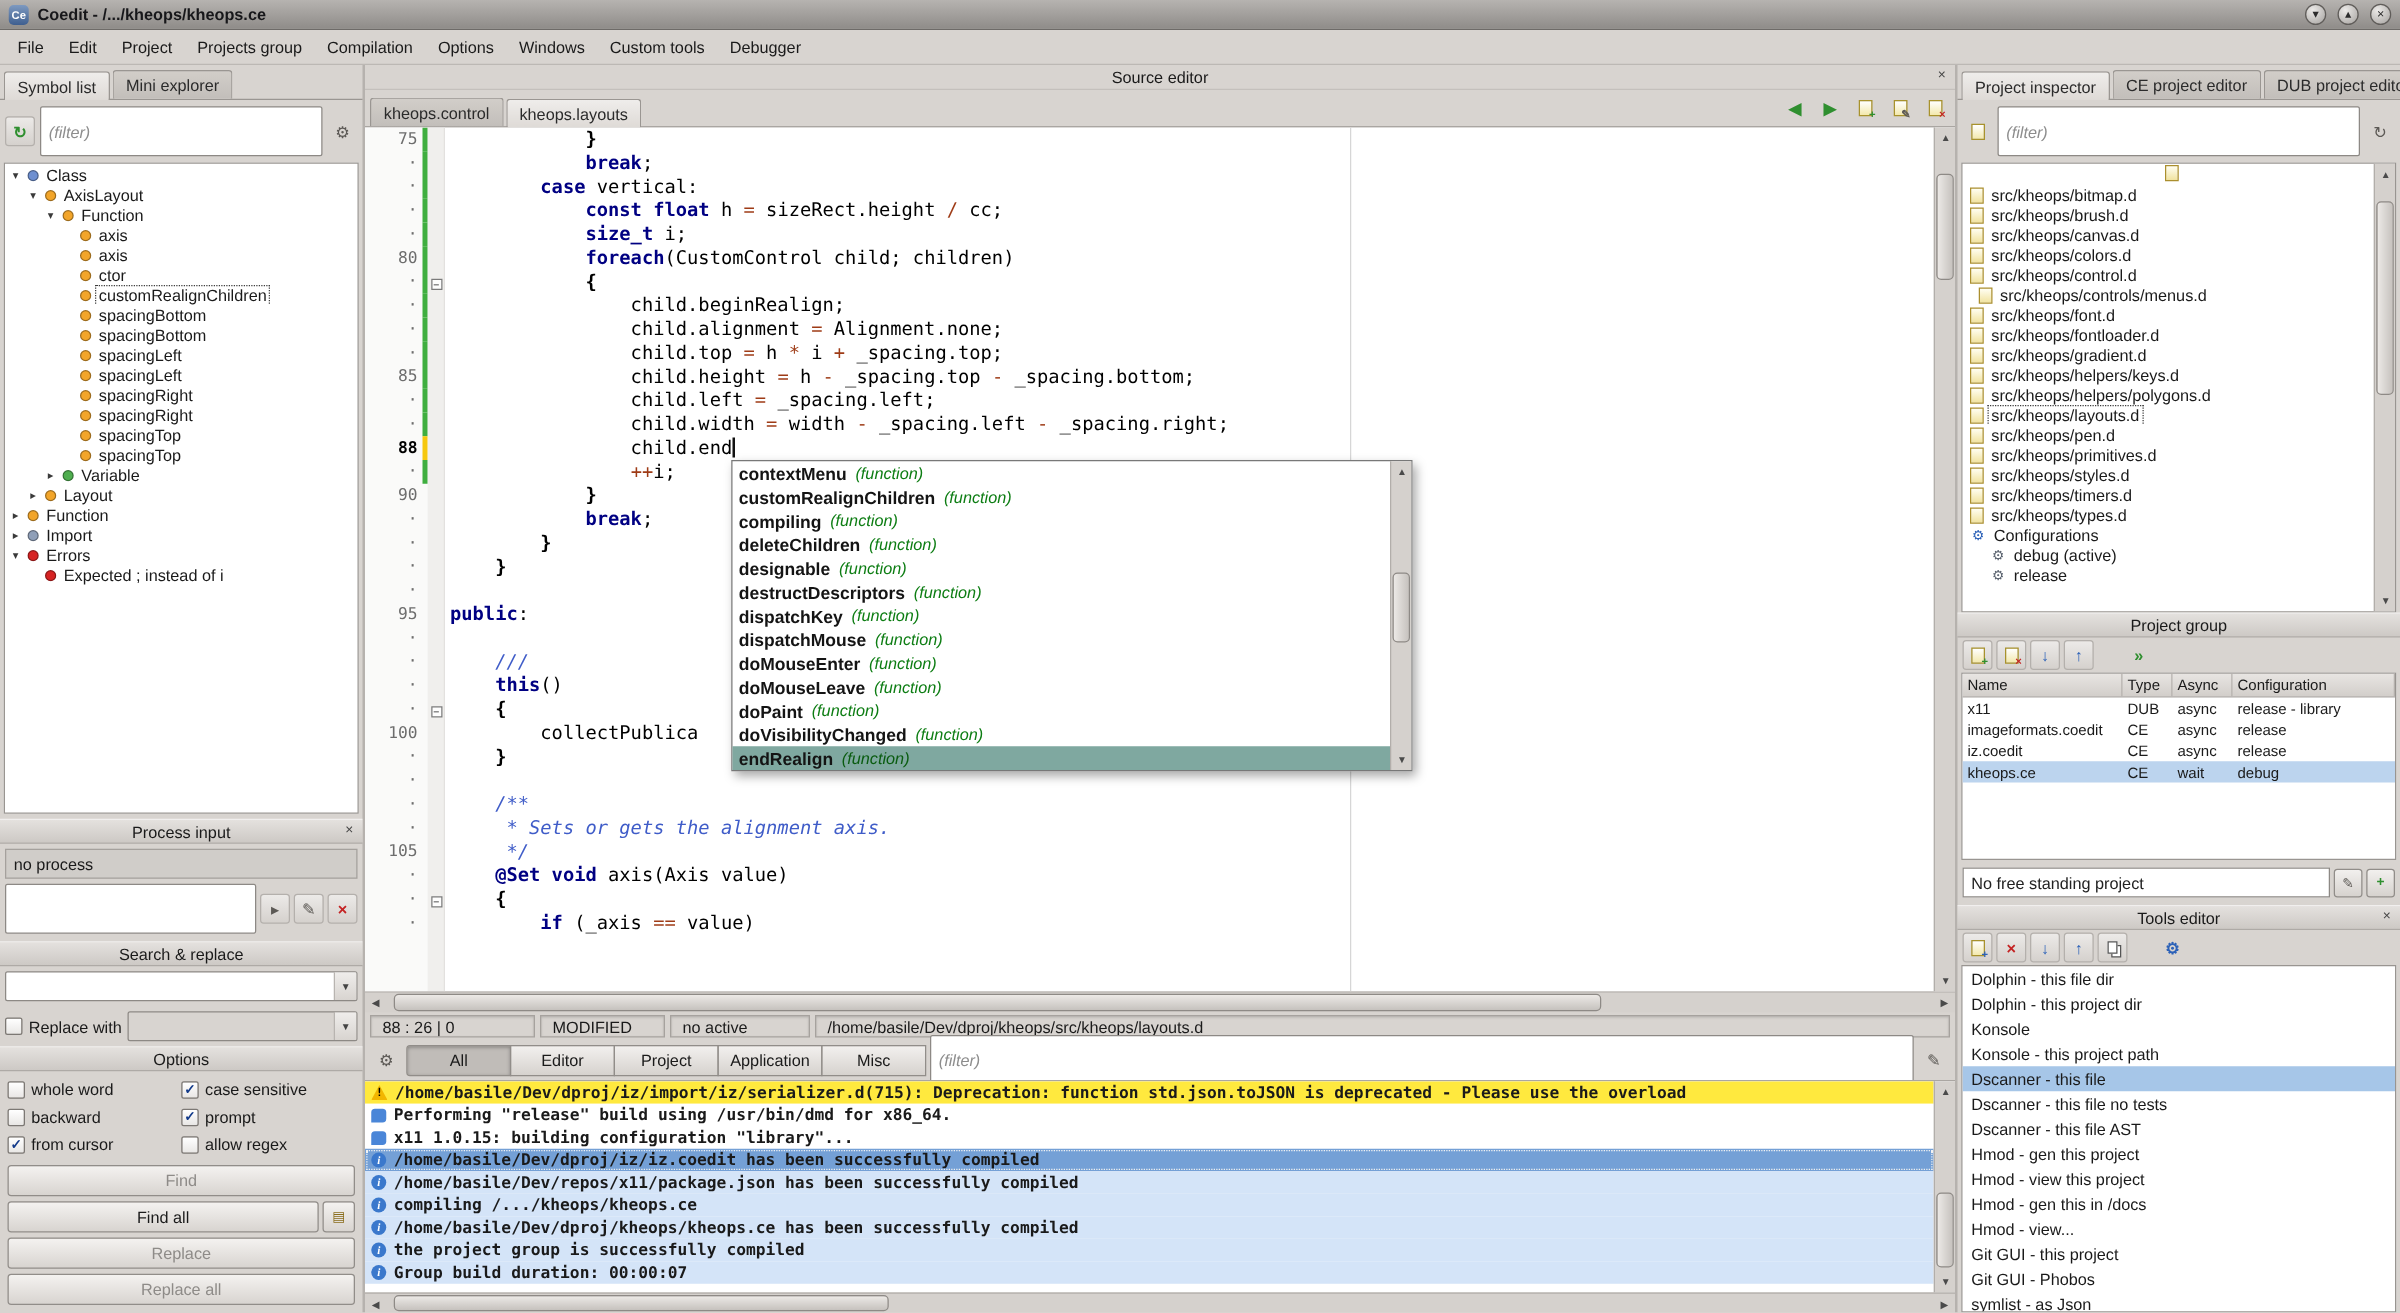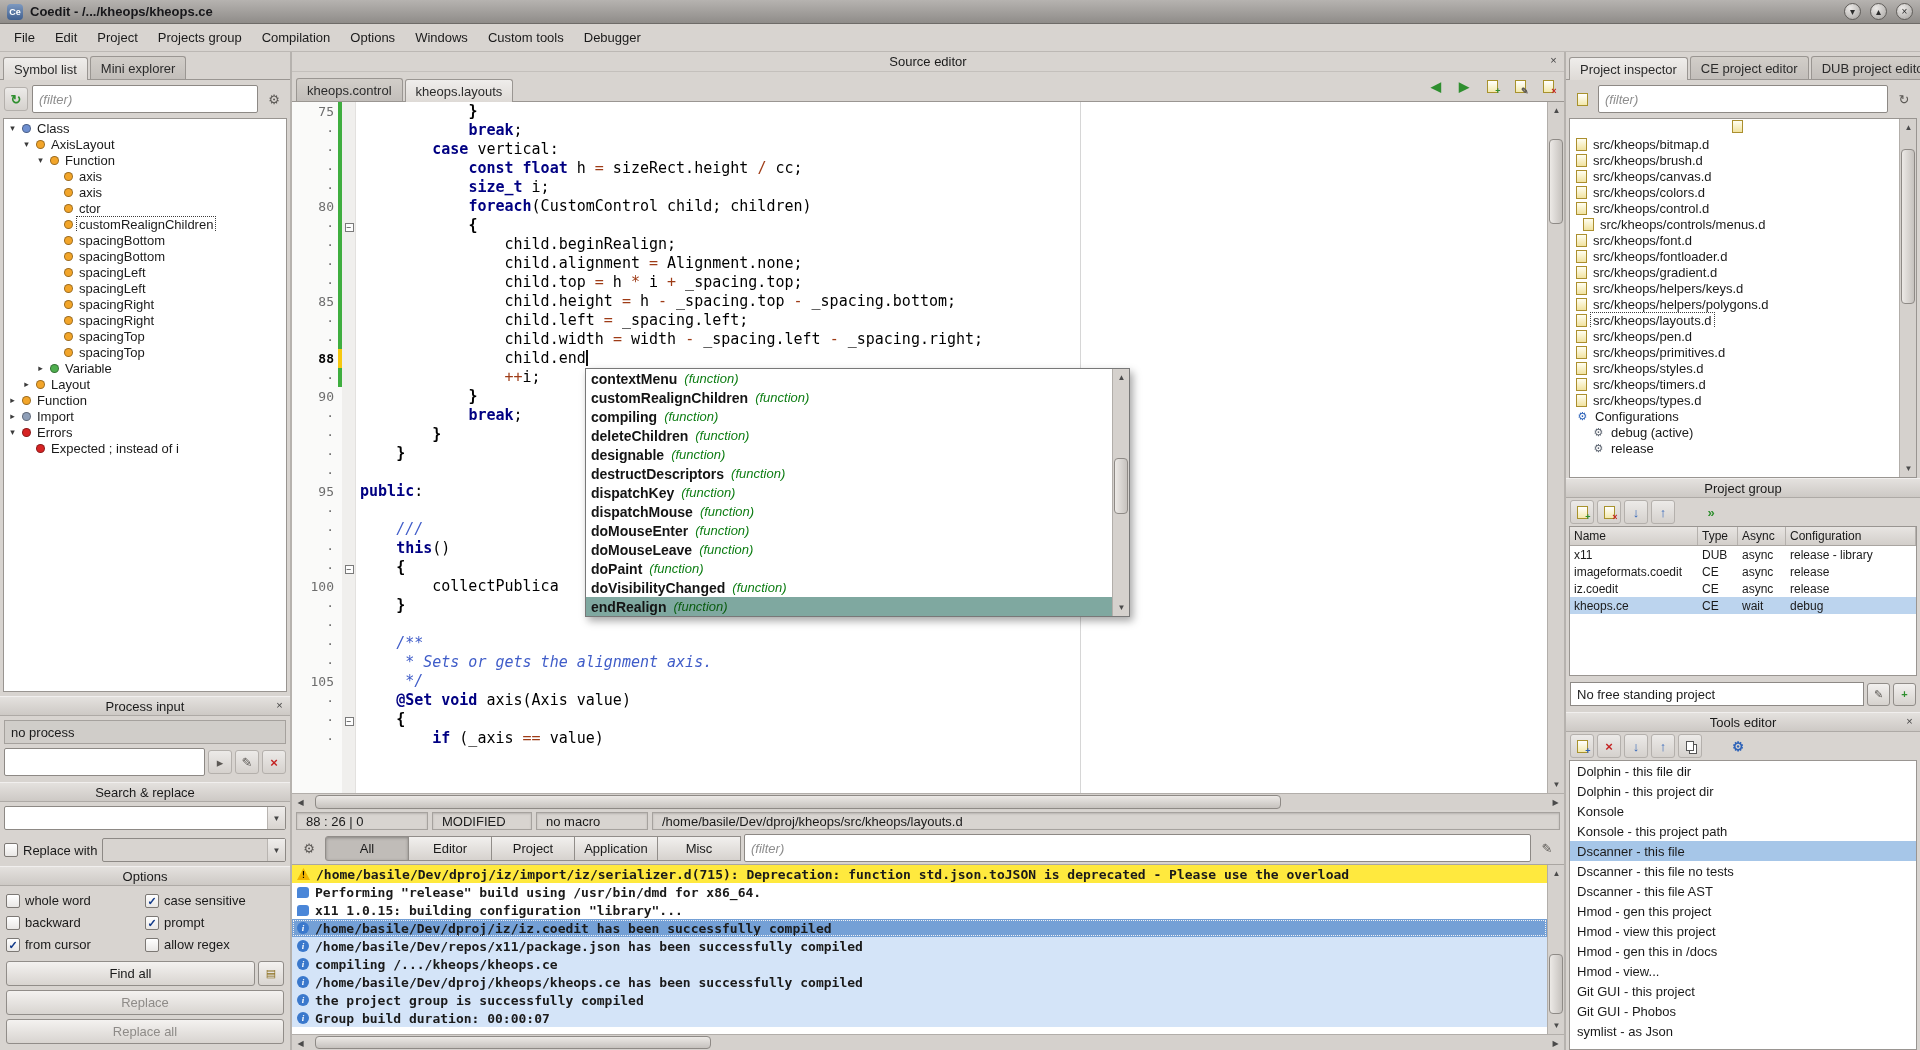--- a/index.html
+++ b/index.html
@@ -35,21 +35,21 @@
 
   
   .panel-header{height:20px;flex:none;display:flex;align-items:center;justify-content:center;position:relative;
     background:linear-gradient(#e4e1de,#cdc9c5);border-top:1px solid #f1efee;border-bottom:1px solid #aeaaa6;}
   .ph-close{position:absolute;right:3px;top:2px;width:15px;height:15px;line-height:13px;text-align:center;
     color:#444;font-size:11px;}
   .filter-row{display:flex;align-items:center;gap:4px;padding:5px 4px;flex:none;}
   .icon-btn{width:24px;height:24px;flex:none;display:flex;align-items:center;justify-content:center;
     border:1px solid #b4b0ac;border-radius:3px;background:linear-gradient(#eceae8,#d5d1cd);}
   .icon-btn.flat{border-color:transparent;background:none;}
-  .ti{height:28px;background:#fff;border:1px solid #8d8985;border-radius:2px;padding:0 6px;
+  .ti{height:40px;background:#fff;border:1px solid #8d8985;border-radius:2px;padding:0 6px;
     font-family:"Liberation Sans",sans-serif;font-size:13px;color:#222;width:100%;}
   .ti::placeholder{color:#8d8d8d;font-style:italic;}
   .glyph-green{color:#2f8f2f;font-weight:bold;}
   .glyph-blue{color:#2d62b8;font-weight:bold;}
   .glyph-red{color:#c42323;font-weight:bold;}
   .glyph-gray{color:#5c5955;}
   .pgico{display:inline-block;width:11px;height:13px;background:linear-gradient(#ffffff,#f3e9ad);
     border:1px solid #a8922c;position:relative;}
   .pg-over{position:absolute;right:-4px;bottom:-4px;font-size:9px;font-weight:bold;}
   .copyico{display:inline-block;width:8px;height:10px;border:1px solid #555;background:#fff;
@@ -392,20 +392,23 @@
           <div class="opt">
             <span class="cbx">✓</span>
             <span>from cursor</span>
           </div>
           <div class="opt">
             <span class="cbx"></span>
             <span>allow regex</span>
           </div>
         </div>
 
+      <div class="btn-row">
+        <div class="btn disabled">Find</div>
+      </div>
       <div class="btn-row">
         <div class="btn">Find all</div>
         <div class="mini-btn">
           <span>▤</span>
         </div>
       </div>
       <div class="btn-row">
         <div class="btn disabled">Replace</div>
       </div>
       <div class="btn-row" style="padding-bottom:6px;">
@@ -566,21 +569,21 @@
         <div class="sb-btn">◀</div>
         <div class="sb-track">
             <div class="sb-thumb" style="left:0.5%;width:78%;"></div>
           </div>
         <div class="sb-btn">▶</div>
       </div>
 
       <div class="statusbar">
         <div class="status-cell sc-caret">88 : 26 | 0</div>
         <div class="status-cell sc-mod">MODIFIED</div>
-        <div class="status-cell sc-macro">no macro</div>
+        <div class="status-cell sc-macro">no active</div>
         <div class="status-cell sc-path">/home/basile/Dev/dproj/kheops/src/kheops/layouts.d</div>
       </div>
 
 
       <div class="msg-toolbar">
         <div class="icon-btn flat">
           <span class="glyph-gray">⚙</span>
         </div>
         <div style="display:flex;" id="msg-filters">
             <div class="seg-btn active">All</div>

